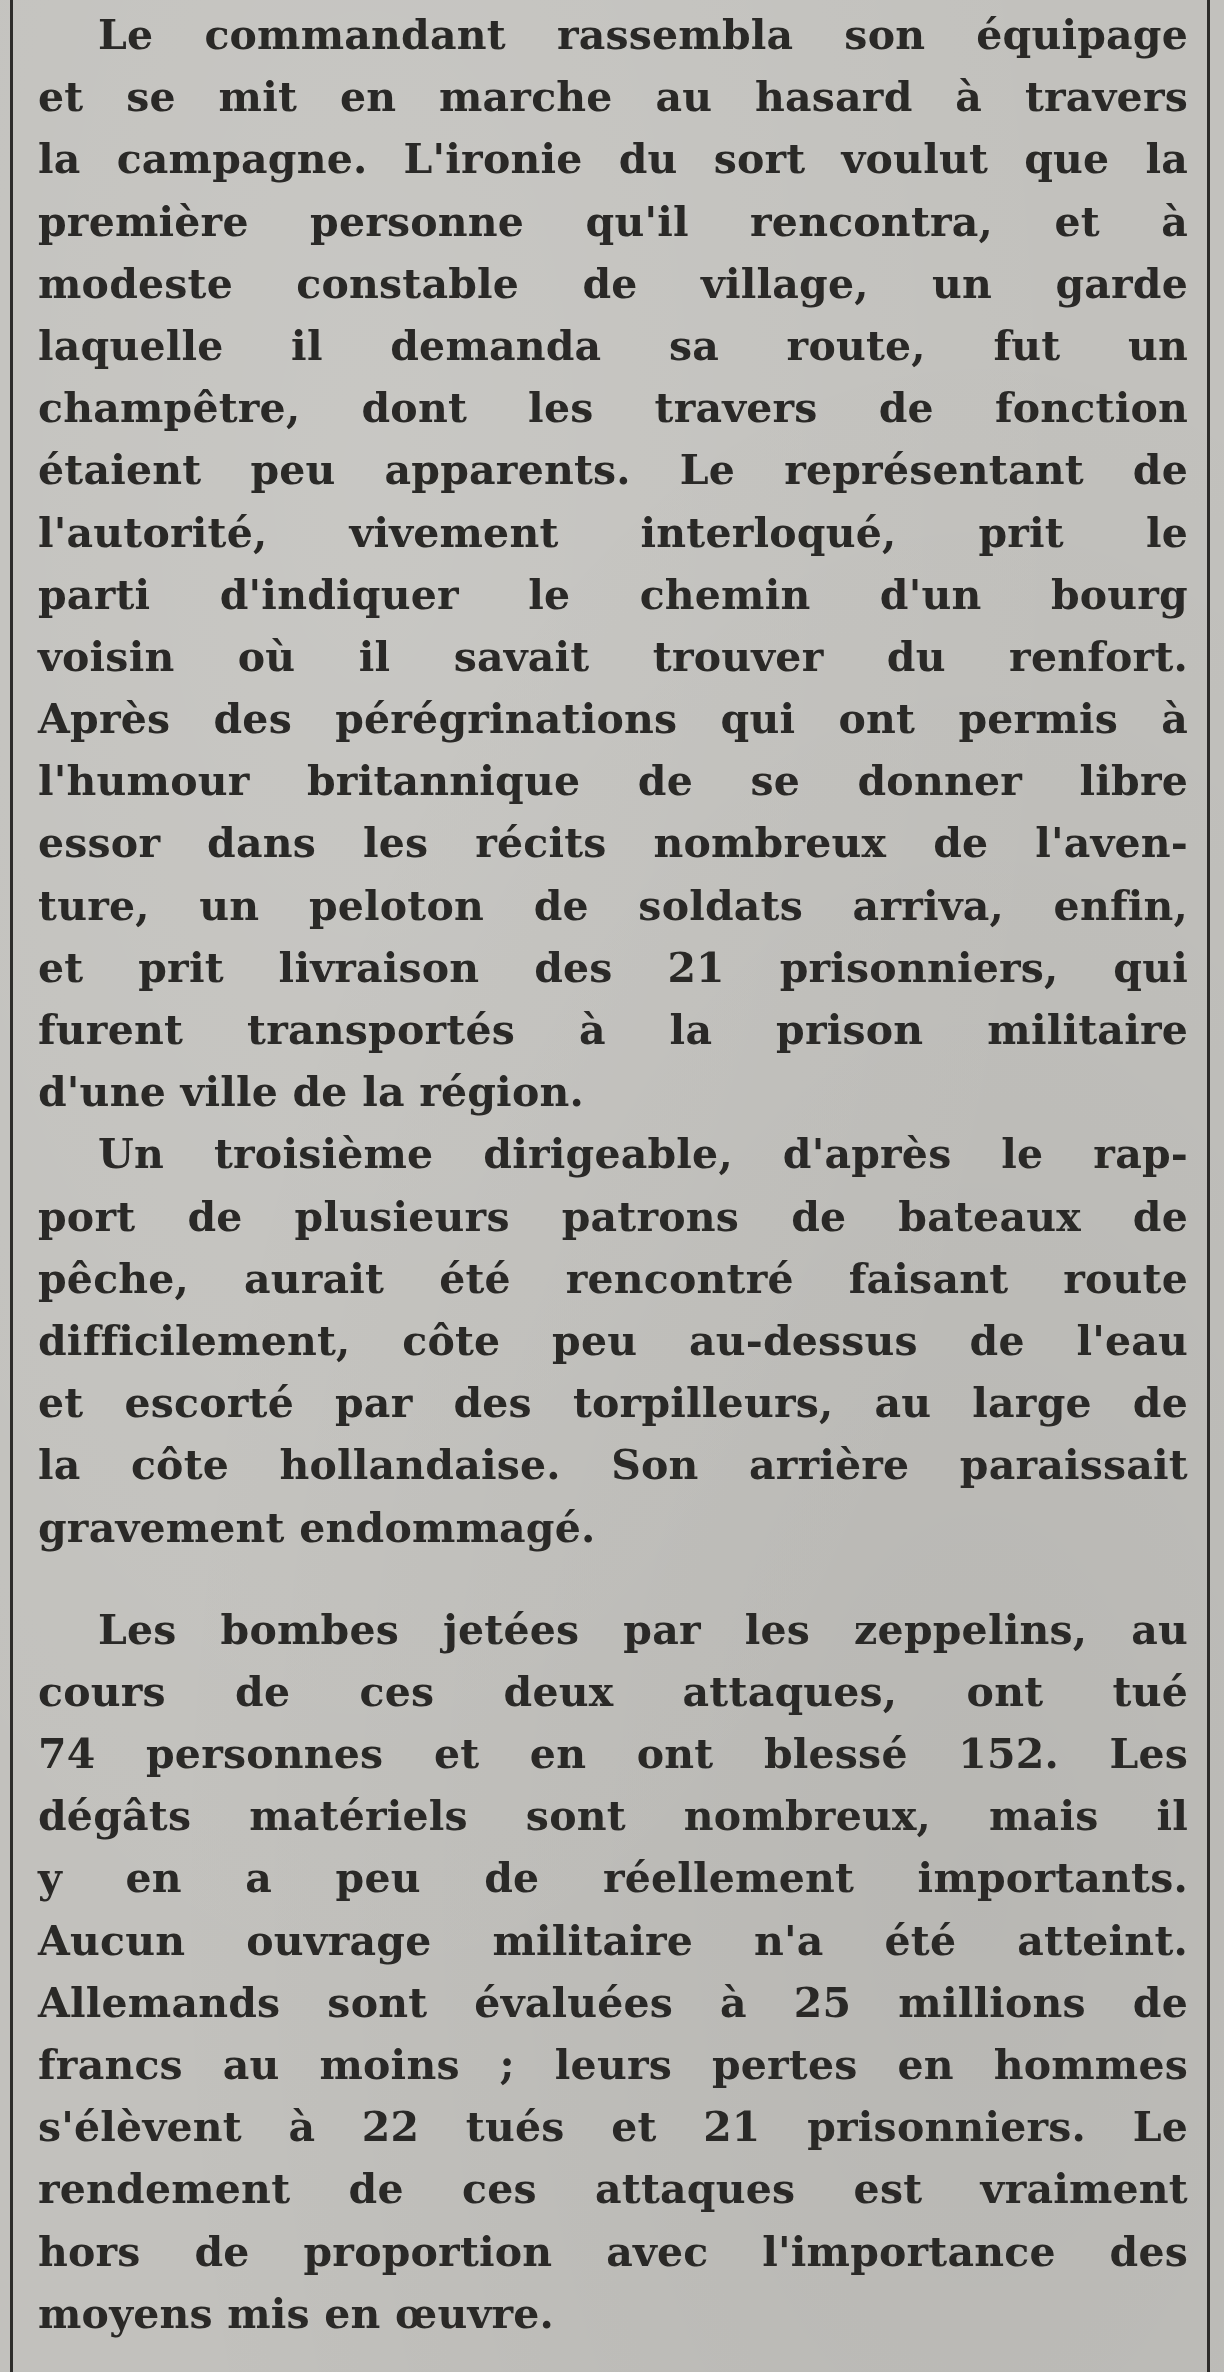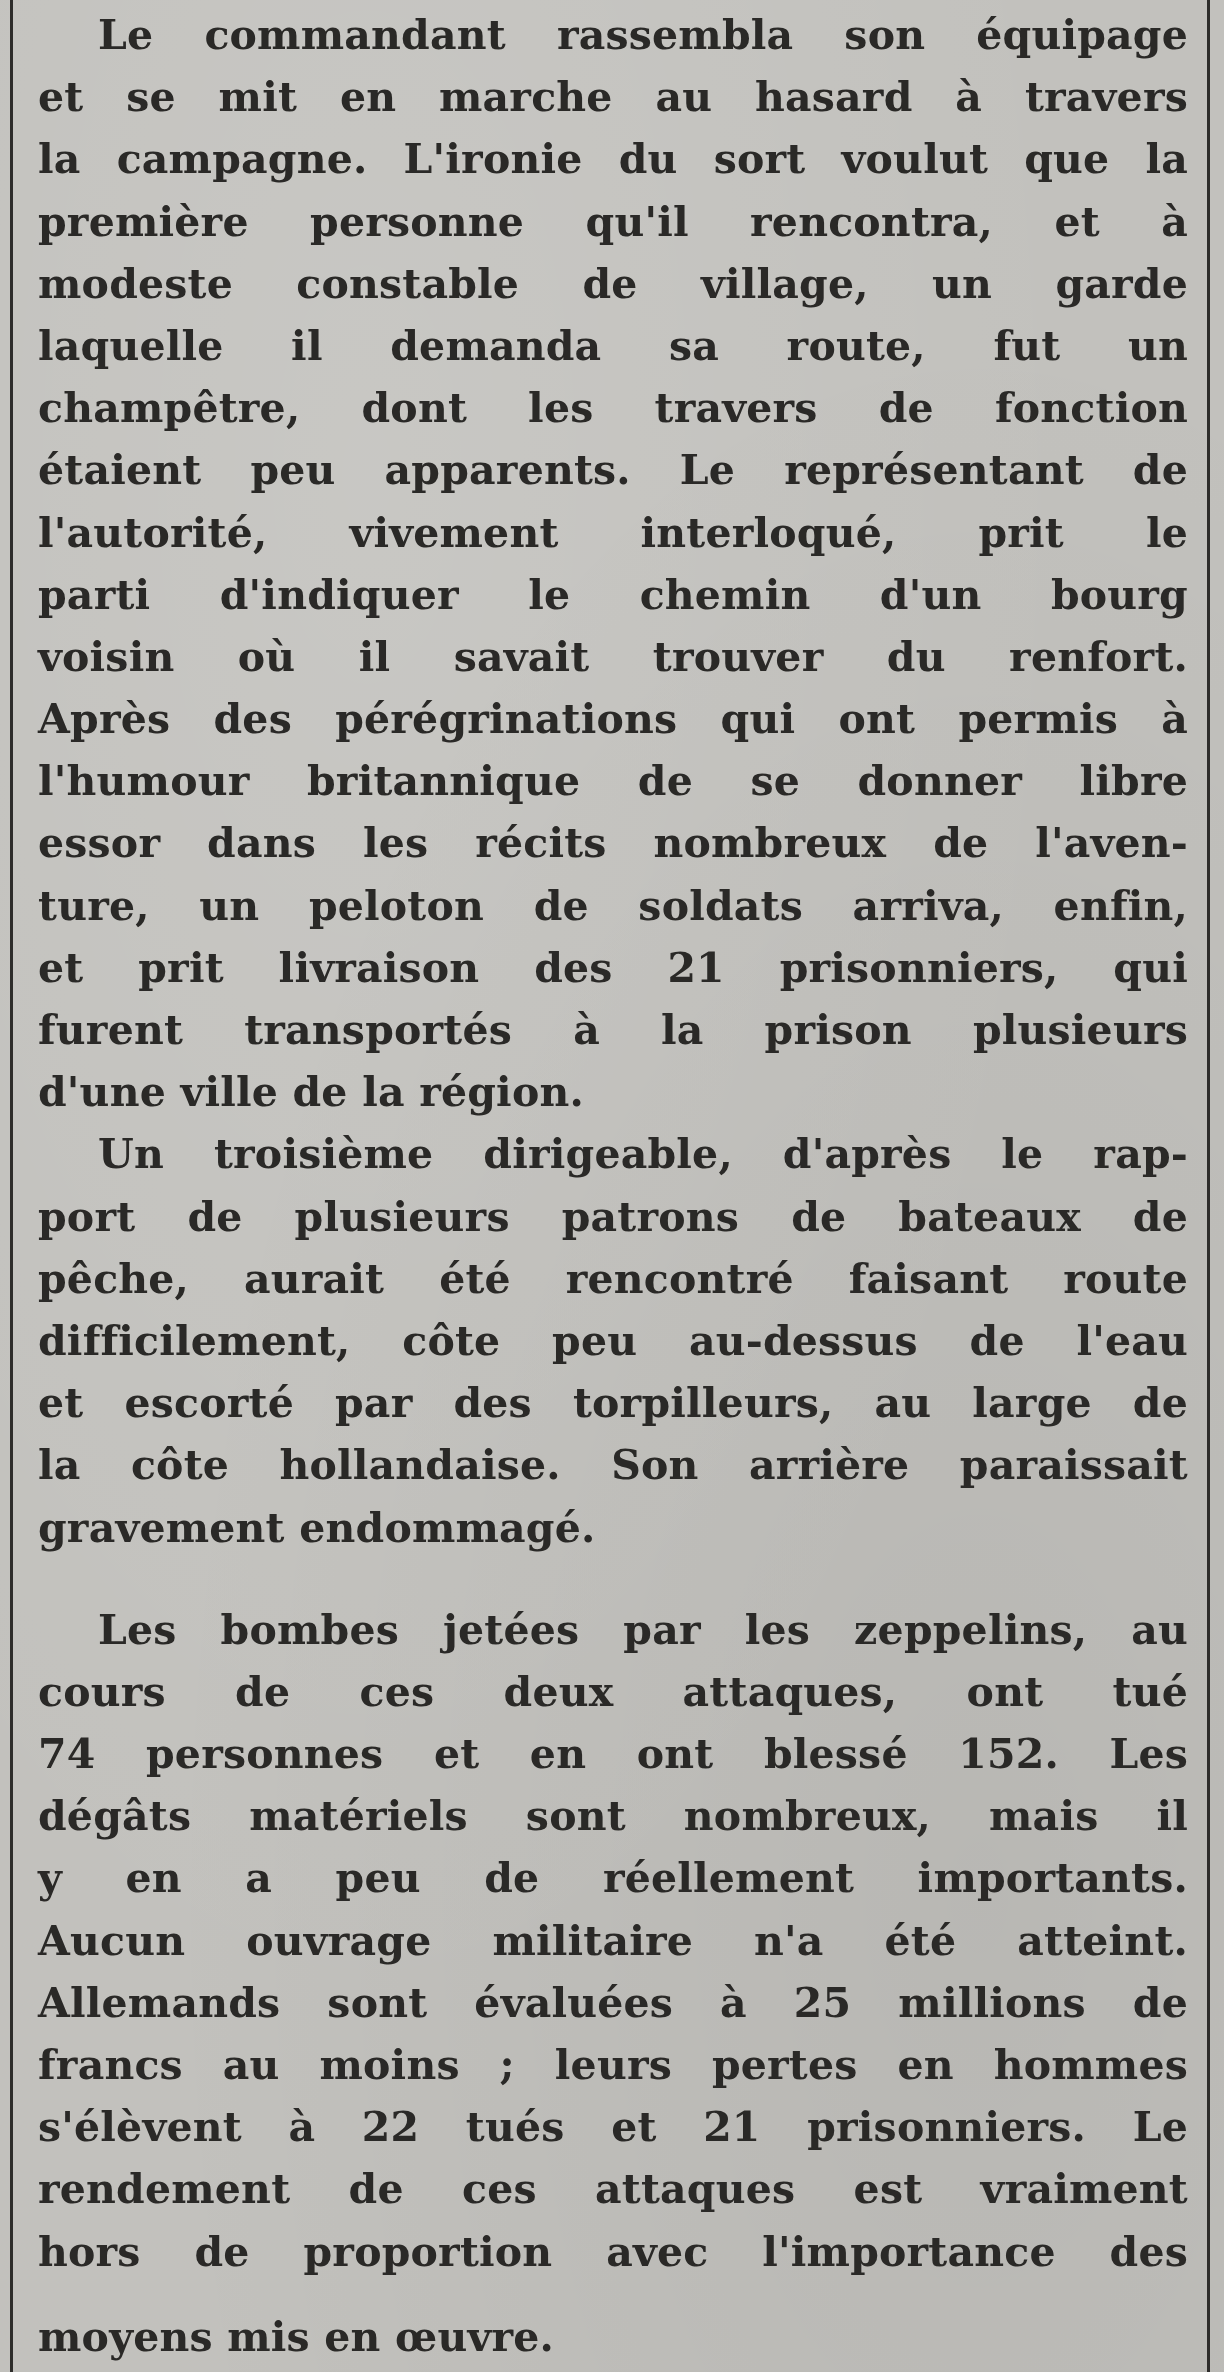--- a/index.html
+++ b/index.html
@@ -80,21 +80,21 @@
     <span class="line" style="white-space: normal;">champêtre, dont les travers de fonction</span>
     <span class="line" style="white-space: normal;">étaient peu apparents. Le représentant de</span>
     <span class="line" style="white-space: normal;">l'autorité, vivement interloqué, prit le</span>
     <span class="line" style="white-space: normal;">parti d'indiquer le chemin d'un bourg</span>
     <span class="line" style="white-space: normal;">voisin où il savait trouver du renfort.</span>
     <span class="line" style="white-space: normal;">Après des pérégrinations qui ont permis à</span>
     <span class="line" style="white-space: normal;">l'humour britannique de se donner libre</span>
     <span class="line" style="white-space: normal;">essor dans les récits nombreux de l'aven-</span>
     <span class="line" style="white-space: normal;">ture, un peloton de soldats arriva, enfin,</span>
     <span class="line" style="white-space: normal;">et prit livraison des 21 prisonniers, qui</span>
-    <span class="line" style="white-space: normal;">furent transportés à la prison plusieurs</span>
+    <span class="line" style="white-space: normal;">furent transportés à la prison militaire</span>
     <span class="line last" style="white-space: normal;">d'une ville de la région.</span>
   </div>
 
   <div>
     <span class="line indent" style="white-space: normal;">Un troisième dirigeable, d'après le rap-</span>
     <span class="line" style="white-space: normal;">port de plusieurs patrons de bateaux de</span>
     <span class="line" style="white-space: normal;">pêche, aurait été rencontré faisant route</span>
     <span class="line" style="white-space: normal;">difficilement, côte peu au-dessus de l'eau</span>
     <span class="line" style="white-space: normal;">et escorté par des torpilleurs, au large de</span>
     <span class="line" style="white-space: normal;">la côte hollandaise. Son arrière paraissait</span>
@@ -106,15 +106,15 @@
     <span class="line" style="white-space: normal;">cours de ces deux attaques, ont tué</span>
     <span class="line" style="white-space: normal;">74 personnes et en ont blessé 152. Les</span>
     <span class="line" style="white-space: normal;">dégâts matériels sont nombreux, mais il</span>
     <span class="line" style="white-space: normal;">y en a peu de réellement importants.</span>
     <span class="line" style="white-space: normal;">Aucun ouvrage militaire n'a été atteint.</span>
     <span class="line" style="white-space: normal;">Allemands sont évaluées à 25 millions de</span>
     <span class="line" style="white-space: normal;">francs au moins ; leurs pertes en hommes</span>
     <span class="line" style="white-space: normal;">s'élèvent à 22 tués et 21 prisonniers. Le</span>
     <span class="line" style="white-space: normal;">rendement de ces attaques est vraiment</span>
     <span class="line" style="white-space: normal;">hors de proportion avec l'importance des</span>
-    <span class="line last" style="white-space: normal; margin-top: 23px;">moyens mis en œuvre.</span>
+    <span class="line last" style="white-space: normal;">moyens mis en œuvre.</span>
   </div>
 </div>
 
 </body></html>

